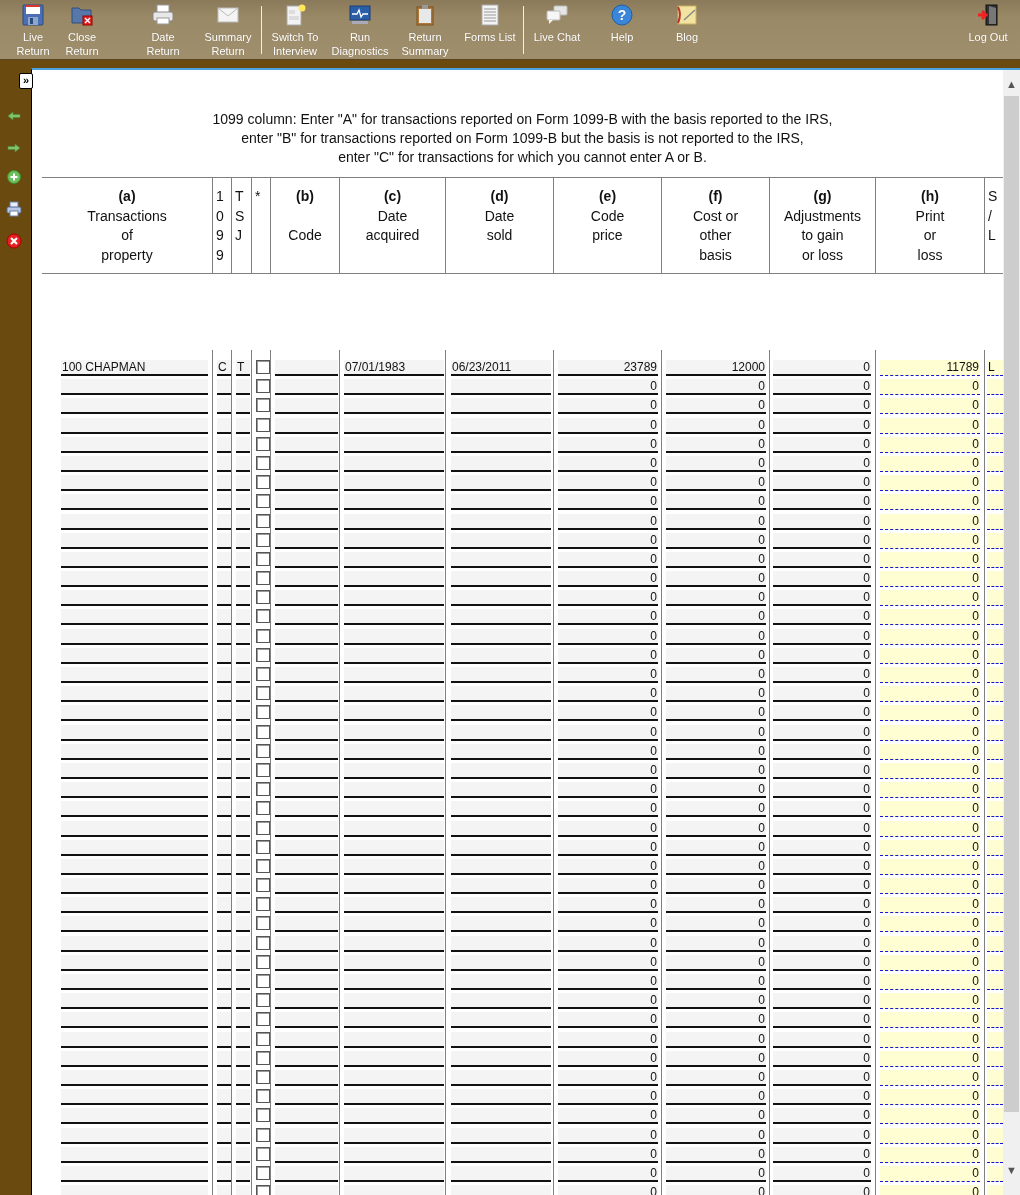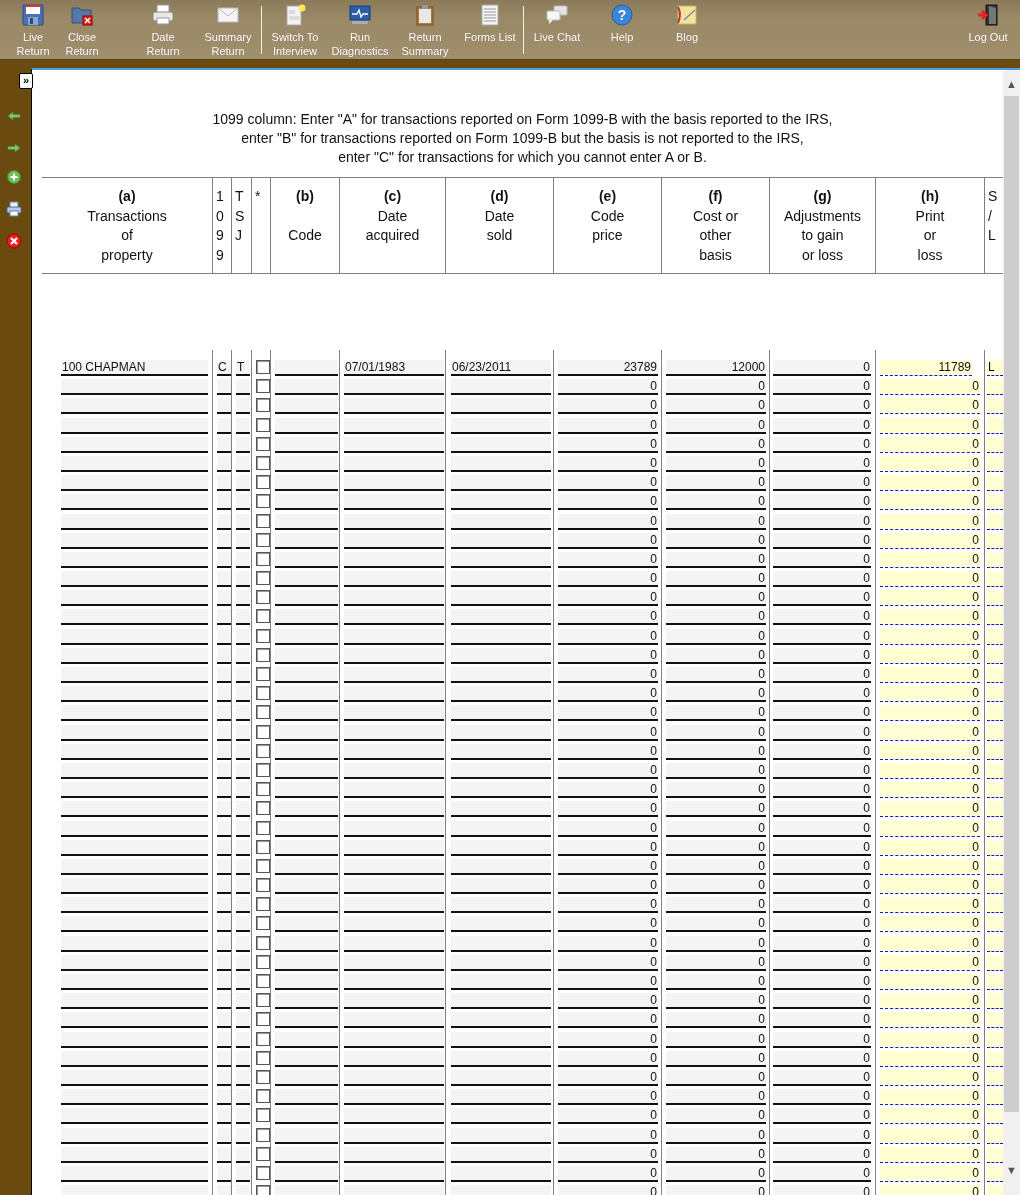--- a/index.html
+++ b/index.html
@@ -240,21 +240,21 @@
         <div class="cell" style="left: 19px; width: 147px;">100 CHAPMAN</div>
         <div class="cell" style="left: 175px; width: 14px;">C</div>
         <div class="cell" style="left: 194px; width: 14px;">T</div>
         <div class="chk" style="left: 214px;"></div>
         <div class="cell" style="left: 233px; width: 63px;"></div>
         <div class="cell" style="left: 302px; width: 100px;">07/01/1983</div>
         <div class="cell" style="left: 409px; width: 100px;">06/23/2011</div>
         <div class="cell num" style="left: 516px; width: 100px;">23789</div>
         <div class="cell num" style="left: 624px; width: 100px;">12000</div>
         <div class="cell num" style="left: 731px; width: 98px;">0</div>
-        <div class="cell num calc" style="left: 838px; width: 92px;">11789</div>
+        <div class="cell num calc" style="left: 838px; width: 100px;">11789</div>
         <div class="cell sl" style="left: 945px; width: 16px;">L</div>
       </div>
       <div class="row">
         <div class="cell" style="left: 19px; width: 147px;"></div>
         <div class="cell" style="left: 175px; width: 14px;"></div>
         <div class="cell" style="left: 194px; width: 14px;"></div>
         <div class="chk" style="left: 214px;"></div>
         <div class="cell" style="left: 233px; width: 63px;"></div>
         <div class="cell" style="left: 302px; width: 100px;"></div>
         <div class="cell" style="left: 409px; width: 100px;"></div>

